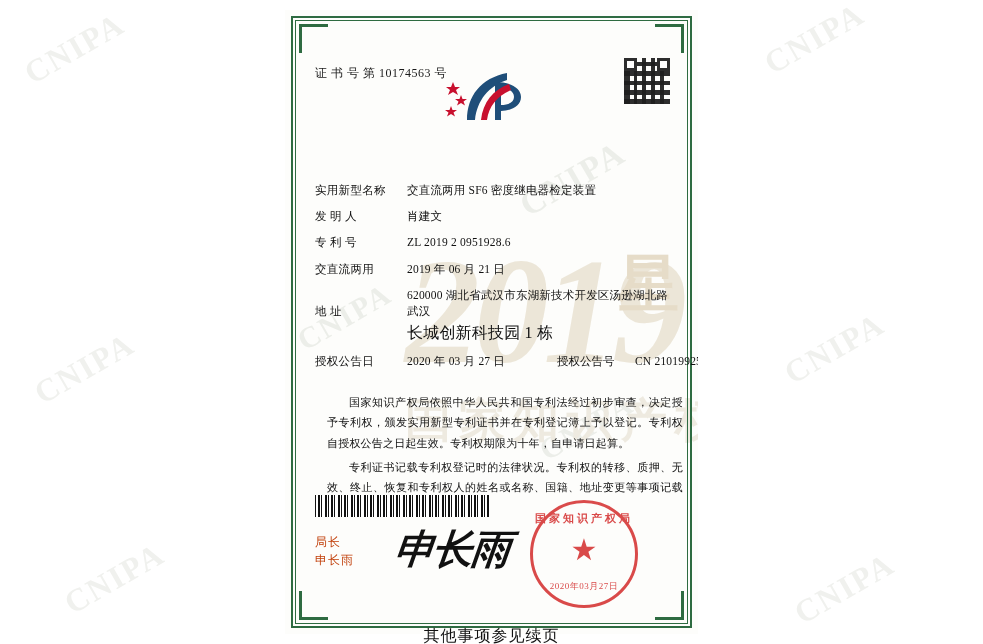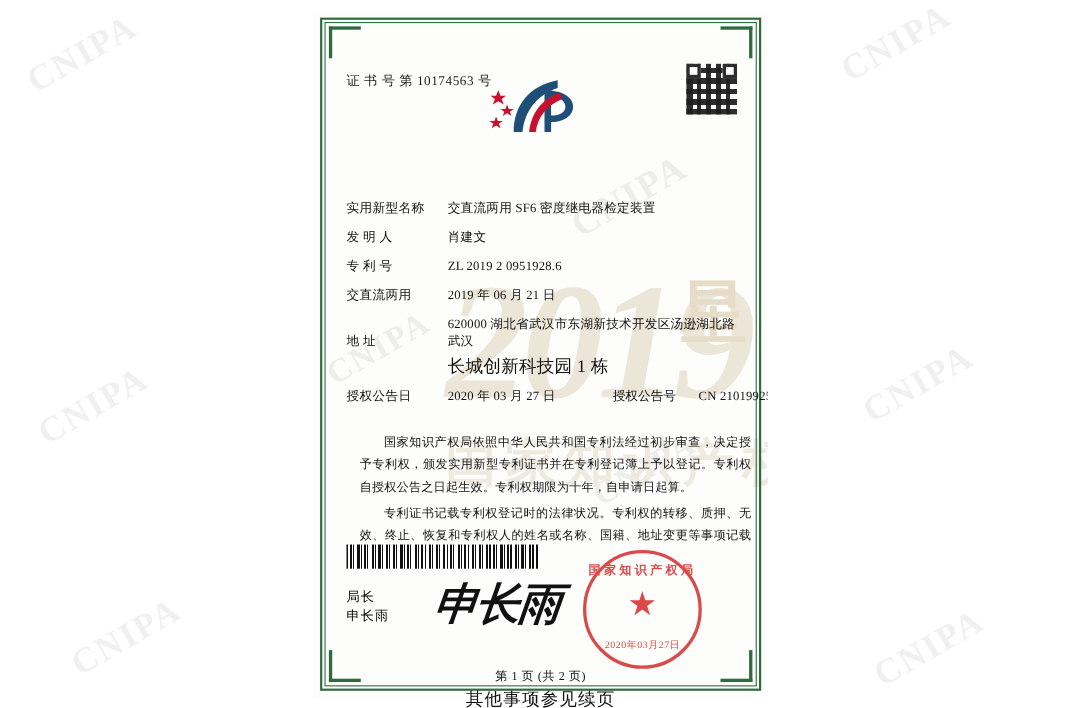--- a/index.html
+++ b/index.html
@@ -268,21 +268,21 @@
     );
   }
 
   
   .sig-label {
     position: absolute;
     left: 30px;
     top: 523px;
     font-size: 12px;
     line-height: 1.5;
-    color: #000000;
+    color: #c2410c;
     letter-spacing: 1px;
   }
   .signature {
     position: absolute;
     left: 110px;
     top: 512px;
     font-size: 40px;
     color: #111;
     font-family: "Liberation Serif", serif;
     font-style: italic;
@@ -451,19 +451,18 @@
     </div>
 
     <div class="signature">申长雨</div>
 
     <div class="seal">
       <div class="seal-text">国家知识产权局</div>
       <div class="seal-inner-star">★</div>
       <div class="seal-date">2020年03月27日</div>
     </div>
 
-    <div class="page-foot">第 1 页 (共 2 页)</div>
 
   </div>
 
   <div class="outside-foot">其他事项参见续页</div>
 
 </div>
 
 </body></html>

